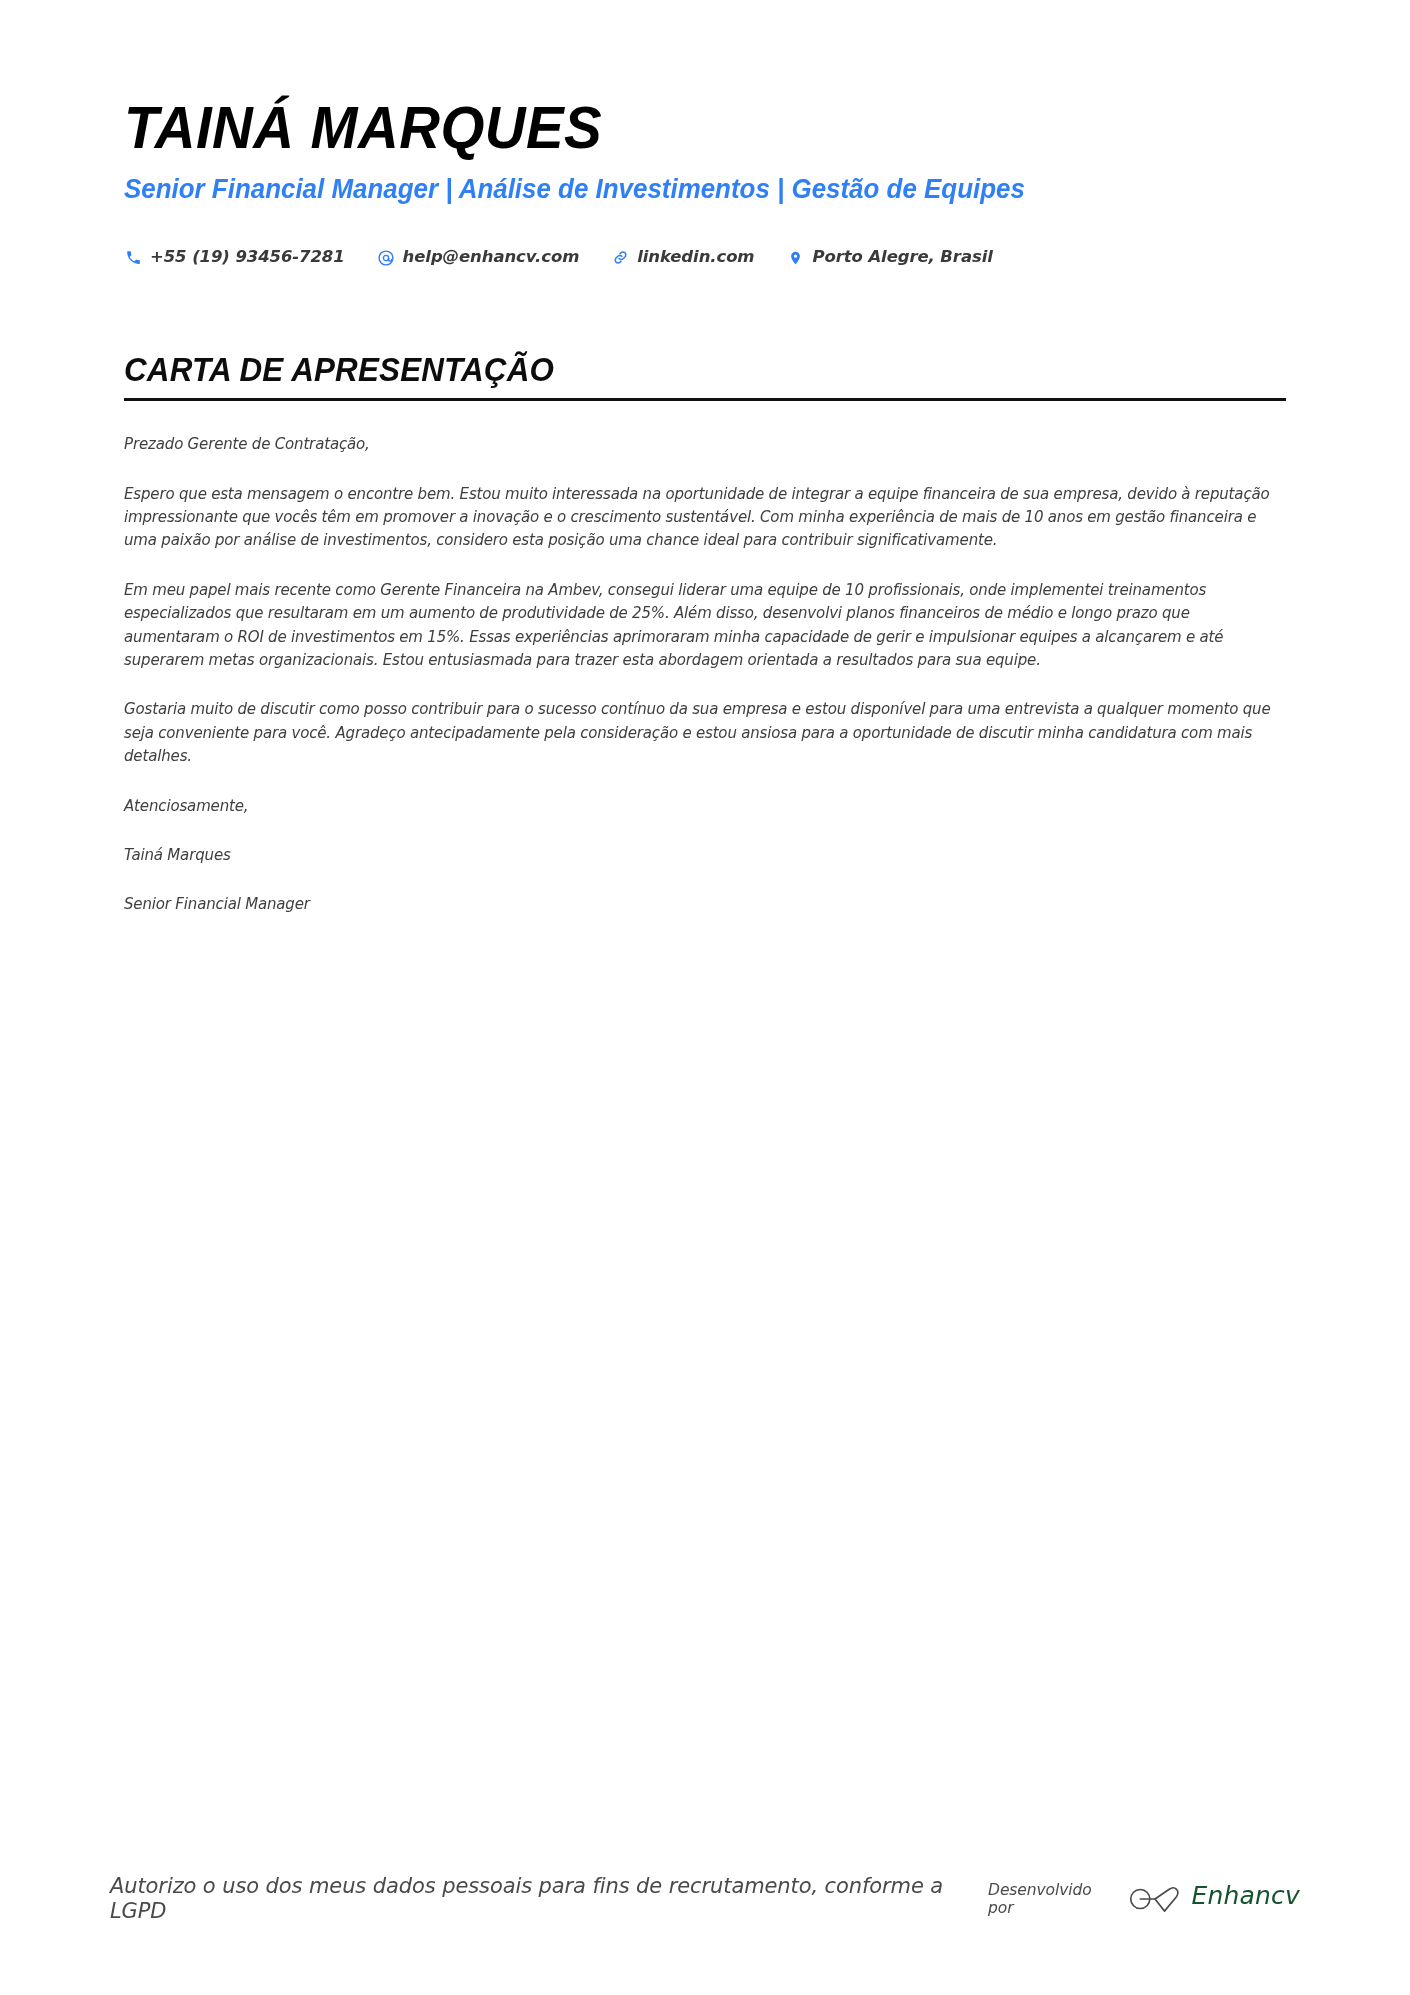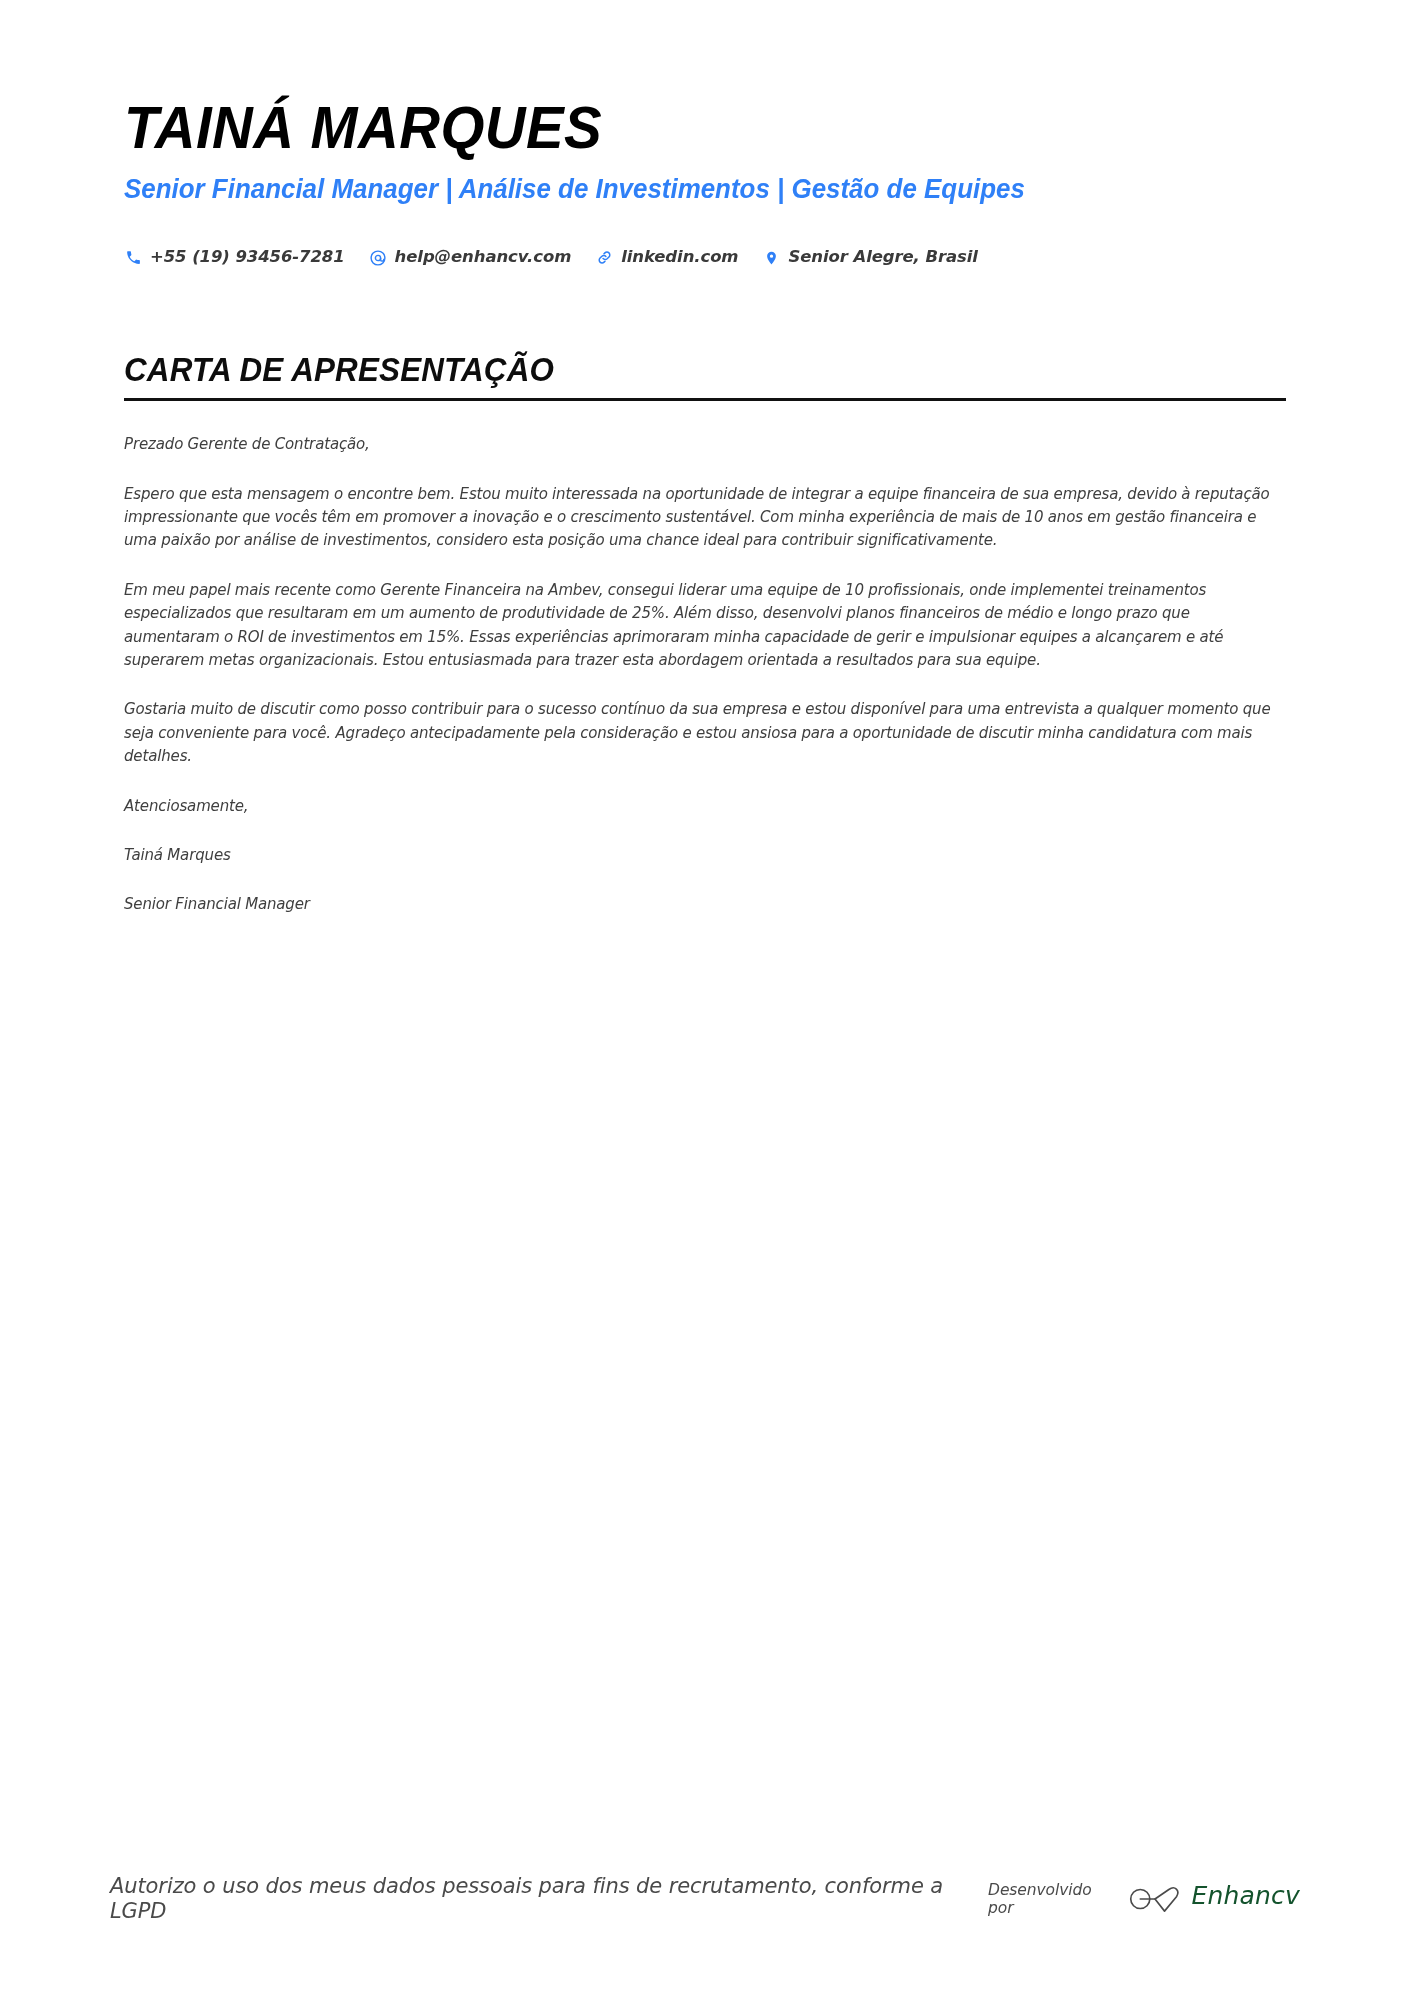--- a/index.html
+++ b/index.html
@@ -54,21 +54,21 @@
   }
 
   
   .contact-row {
     position: absolute;
     left: 124px;
     top: 248px;
     display: flex;
     align-items: center;
     flex-wrap: wrap;
-    gap: 0px;
+    gap: 8px;
   }
   .contact-item {
     display: flex;
     align-items: center;
     margin-right: 24px;
     white-space: nowrap;
   }
   .contact-icon {
     display: inline-flex;
     align-items: center;
@@ -212,21 +212,21 @@
       </span>
       <span class="contact-text">linkedin.com</span>
     </div>
 
     <div class="contact-item">
       <span class="contact-icon">
         <svg width="15" height="18" viewBox="0 0 24 24" fill="currentColor" aria-hidden="true">
           <path d="M12 2C8.1 2 5 5.1 5 9c0 5.2 7 13 7 13s7-7.8 7-13c0-3.9-3.1-7-7-7zm0 9.6A2.6 2.6 0 1 1 12 6.4a2.6 2.6 0 0 1 0 5.2z"></path>
         </svg>
       </span>
-      <span class="contact-text">Senior Alegre, Brasil</span>
+      <span class="contact-text">Porto Alegre, Brasil</span>
     </div>
 
   </div>
 
   <div class="section">
     <h2 class="section-title">CARTA DE APRESENTAÇÃO</h2>
     <div class="section-rule"></div>
 
     <div class="letter">
       <p>Prezado Gerente de Contratação,</p>

